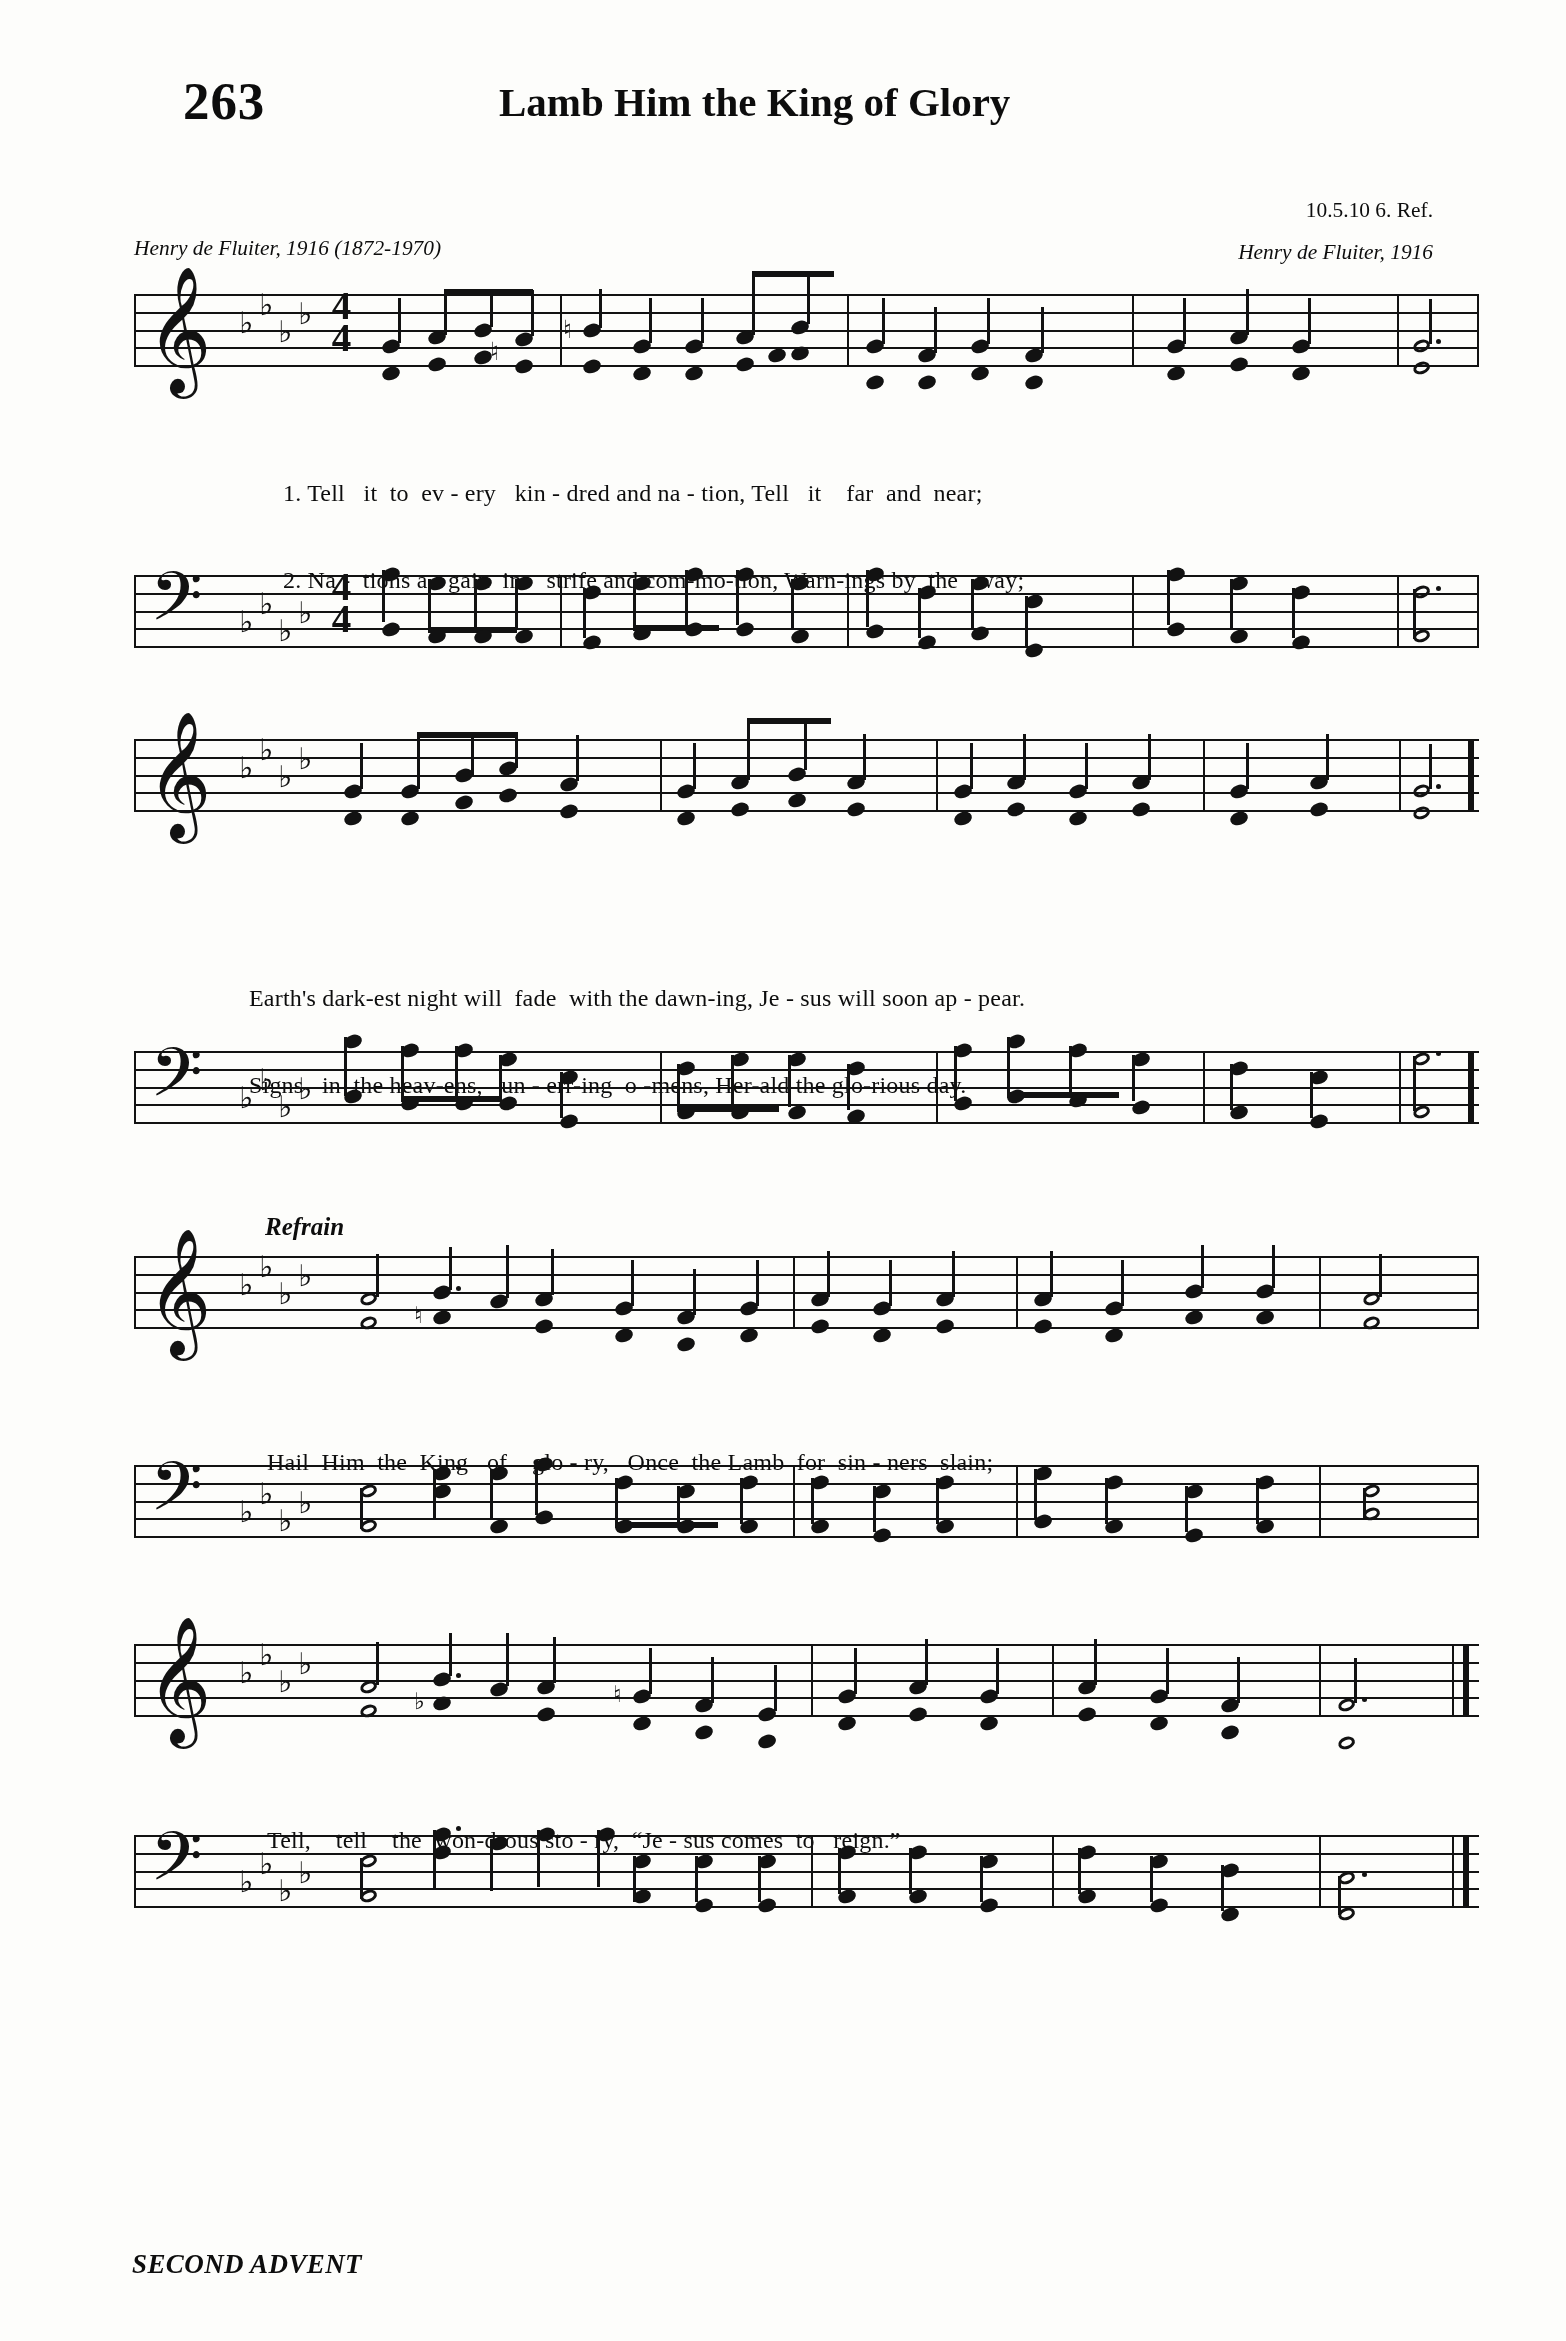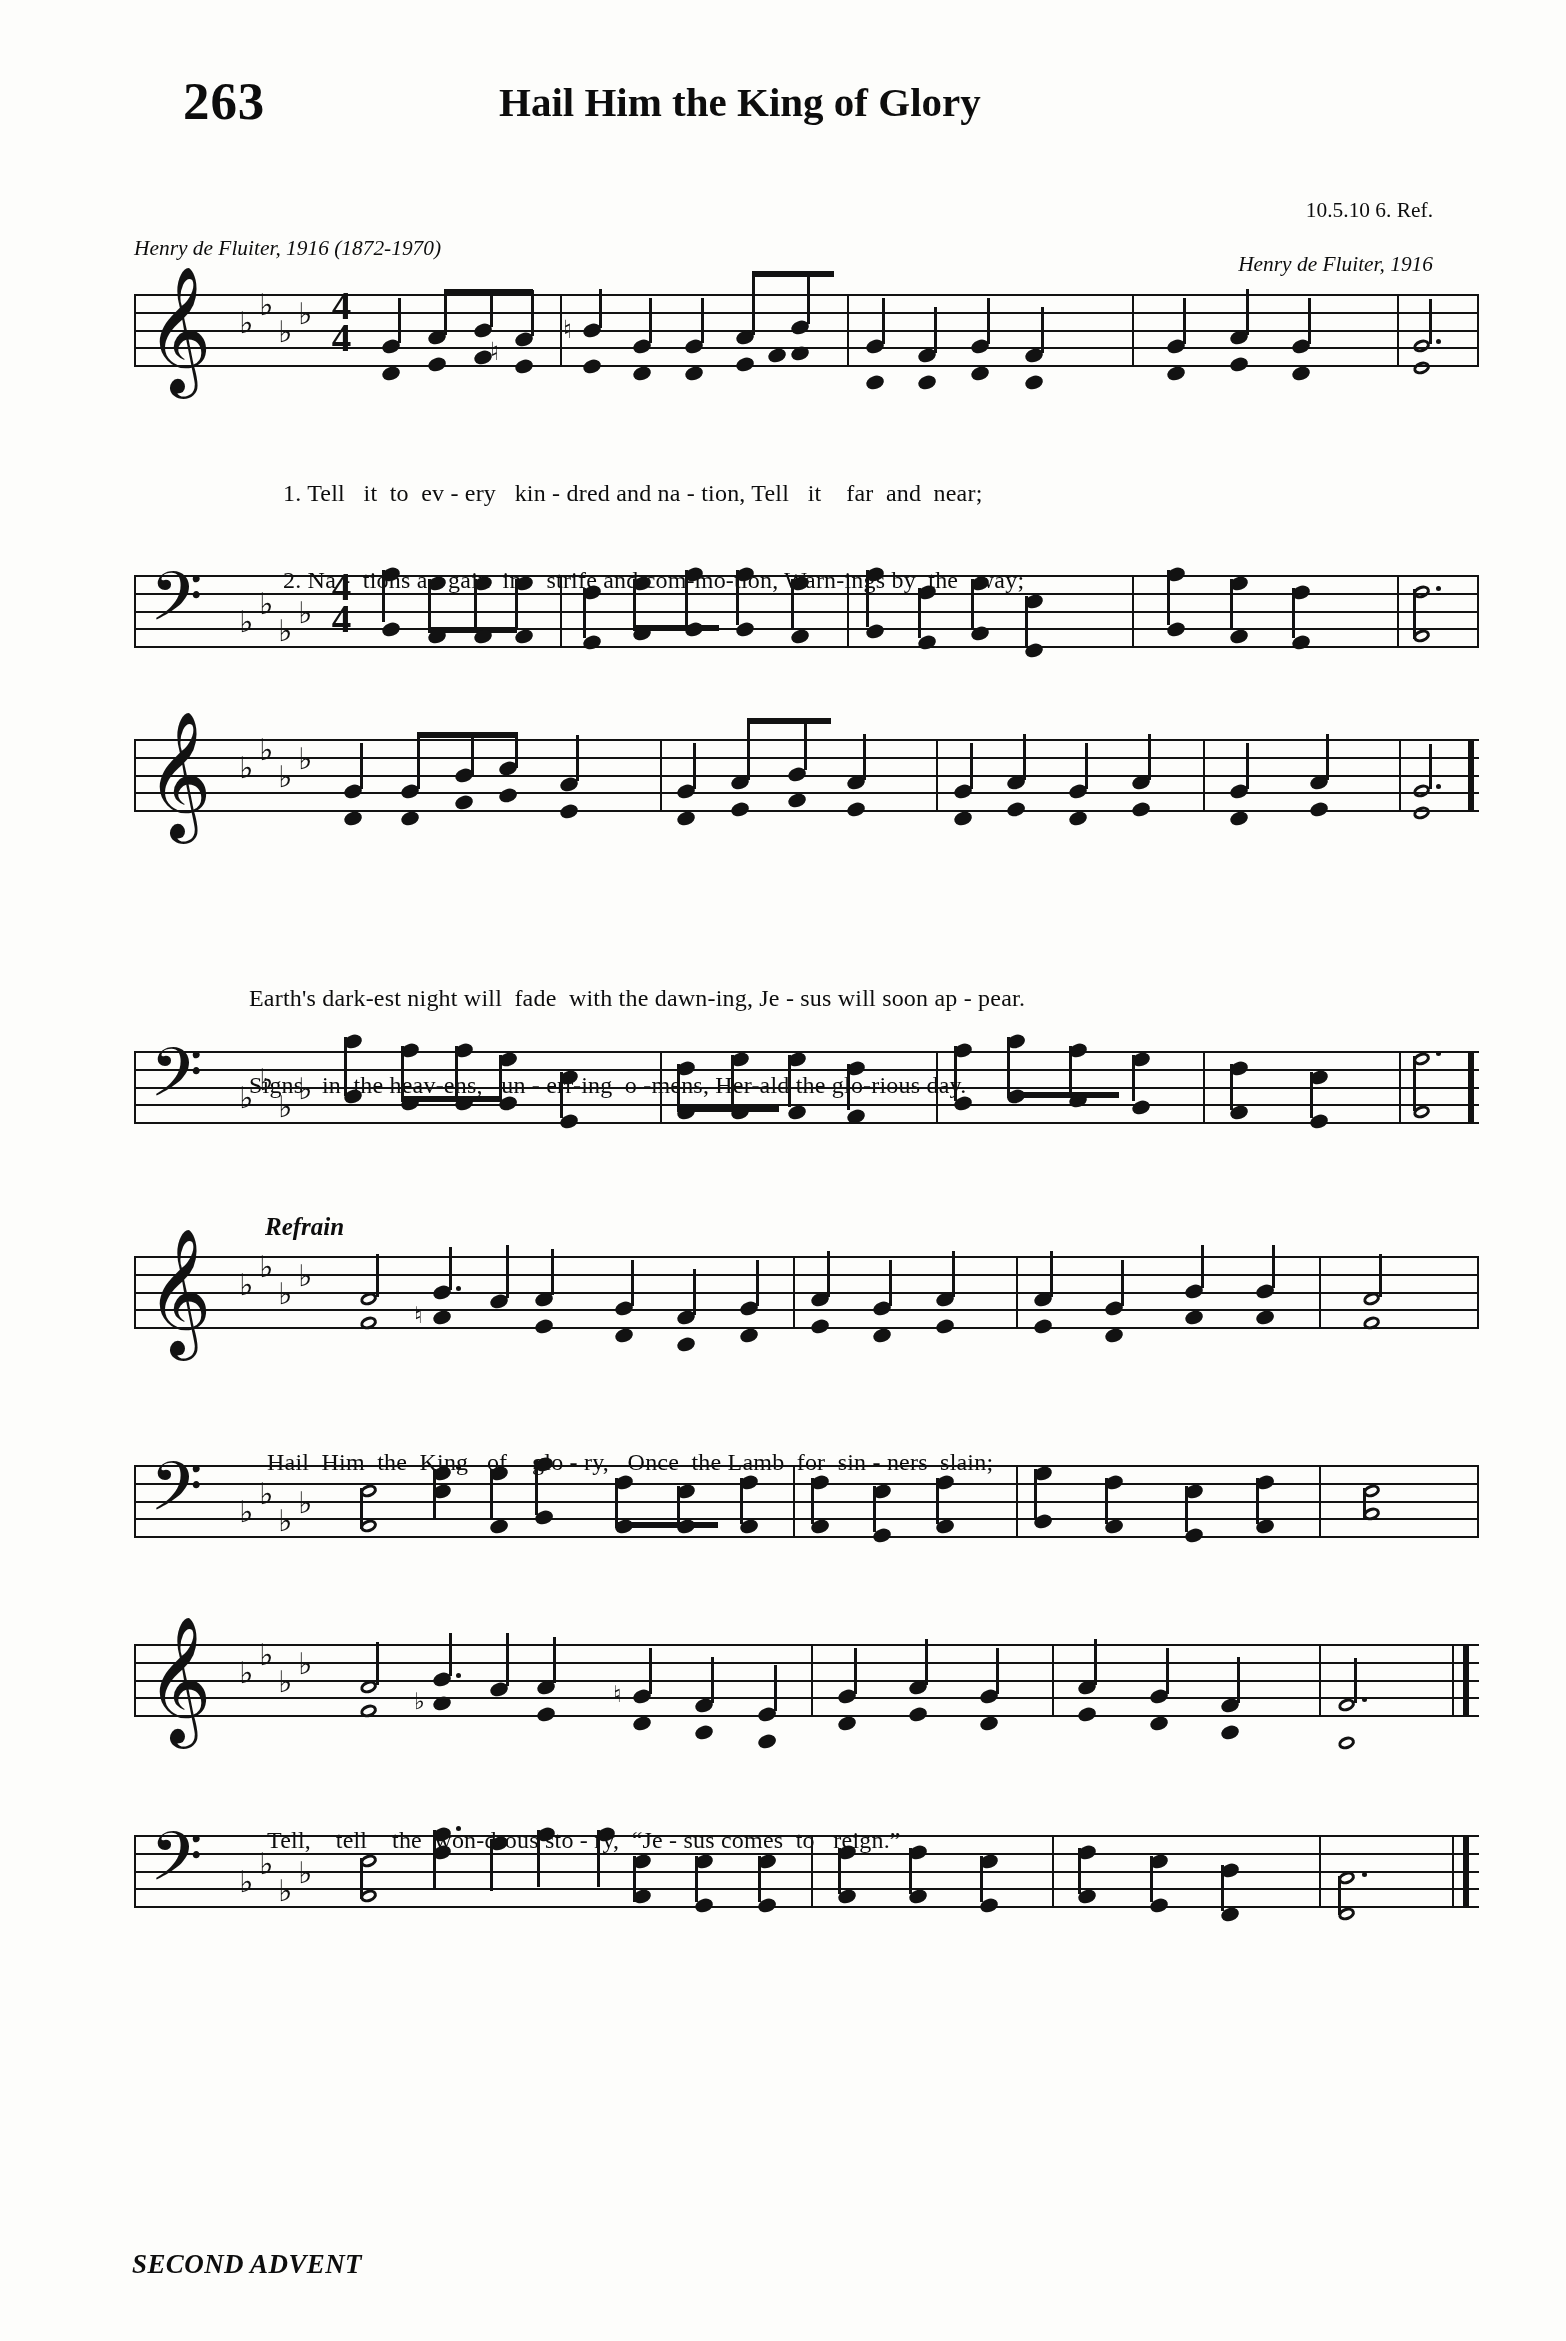--- a/index.html
+++ b/index.html
@@ -51,21 +51,21 @@
     position: absolute;
     left: 134px;
     top: 236px;
     font-size: 21.4px;
     font-style: italic;
     font-family: "Liberation Serif", serif;
   }
   .author-right {
     position: absolute;
     right: 134px;
-    top: 252px;
+    top: 240px;
     font-size: 21.4px;
     font-style: italic;
     font-family: "Liberation Serif", serif;
     text-align: right;
   }
 
   
   .system {
     position: absolute;
   }
@@ -189,21 +189,21 @@
     font-size: 27px;
     letter-spacing: 0.4px;
   }
 </style>
 </head>
 <body>
 
 <div class="page">
 
   <div class="hymn-number">263</div>
-  <div class="hymn-title">Hail Him the King of Glory</div>
+  <div class="hymn-title">Lamb Him the King of Glory</div>
   <div class="meter">10.5.10 6. Ref.</div>
   <div class="author-left">Henry de Fluiter, 1916 (1872-1970)</div>
   <div class="author-right">Henry de Fluiter, 1916</div>
 
   <div class="system" style="left:134px; top:294px; width:1345px; height:107px;">
     <div class="staff" style="width:1345px;height:89px;">
       <div class="staff-line" style="top:0px;   width:1345px;"></div>
       <div class="staff-line" style="top:18px;  width:1345px;"></div>
       <div class="staff-line" style="top:36px;  width:1345px;"></div>
       <div class="staff-line" style="top:53px;  width:1345px;"></div>

